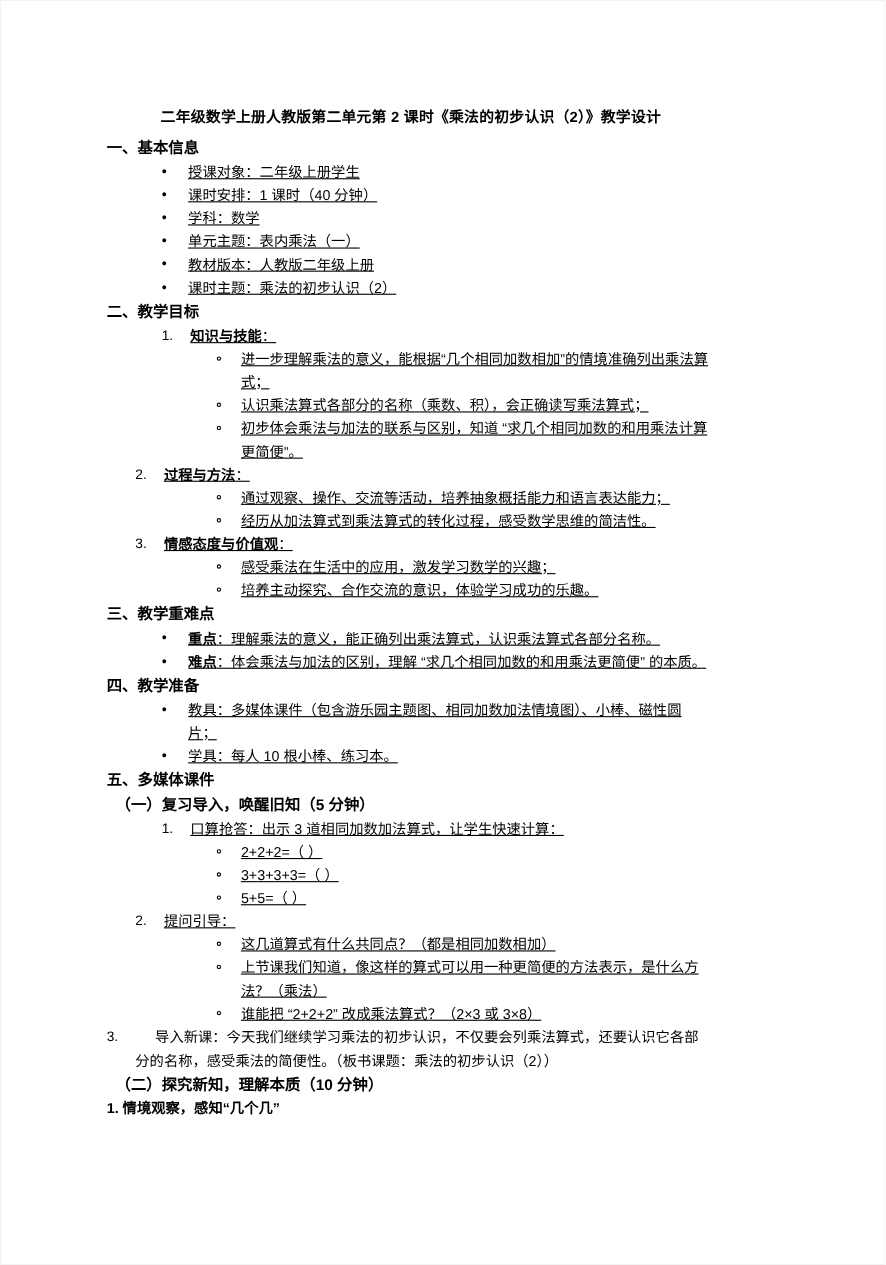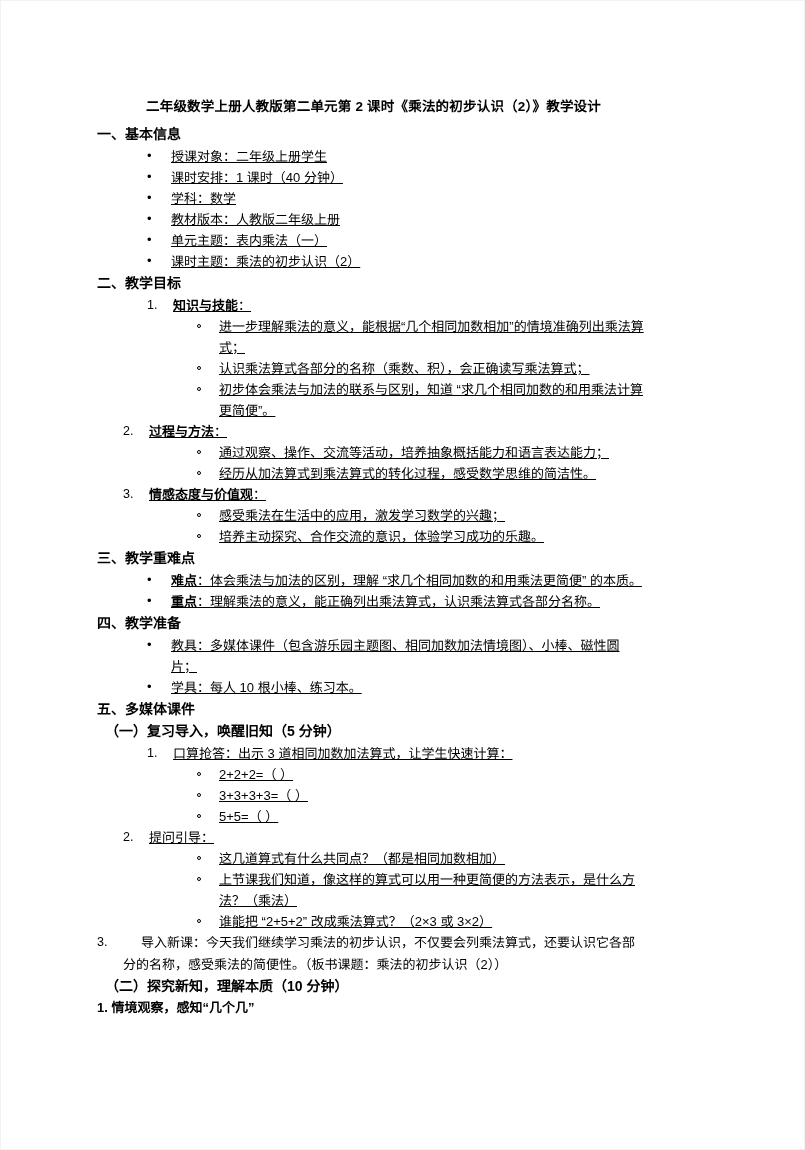--- a/index.html
+++ b/index.html
@@ -165,22 +165,22 @@
 <div class="page">
   <div class="doc-body">
 
     <div class="doc-title">二年级数学上册人教版第二单元第 2 课时《乘法的初步认识（2）》教学设计</div>
 
     <div class="sec-h">一、基本信息</div>
     <ul class="lvl1">
       <li class="li disc1">授课对象：二年级上册学生</li>
       <li class="li disc1">课时安排：1 课时（40 分钟）</li>
       <li class="li disc1">学科：数学</li>
+      <li class="li disc1">单元主题：表内乘法（一）</li>
       <li class="li disc1">教材版本：人教版二年级上册</li>
-      <li class="li disc1">单元主题：表内乘法（一）</li>
       <li class="li disc1">课时主题：乘法的初步认识（2）</li>
     </ul>
 
     <div class="sec-h">二、教学目标</div>
 
     <ol class="lvl1">
       <li class="li num1">
         <span class="mk">1.</span><b>知识与技能</b><span>：</span>
       </li>
     </ol>
@@ -206,24 +206,24 @@
       </li>
     </ol>
     <ul class="lvl2">
       <li class="li circ2">感受乘法在生活中的应用，激发学习数学的兴趣；</li>
       <li class="li circ2">培养主动探究、合作交流的意识，体验学习成功的乐趣。</li>
     </ul>
 
     <div class="sec-h">三、教学重难点</div>
     <ul class="lvl1">
       <li class="li disc1">
+        <b>重点</b><span>：</span><span>理解乘法的意义，能正确列出乘法算式，认识乘法算式各部分名称。</span>
+      </li>
+      <li class="li disc1">
         <b>难点</b><span>：</span><span>体会乘法与加法的区别，理解 “求几个相同加数的和用乘法更简便” 的本质。</span>
-      </li>
-      <li class="li disc1">
-        <b>重点</b><span>：</span><span>理解乘法的意义，能正确列出乘法算式，认识乘法算式各部分名称。</span>
       </li>
     </ul>
 
     <div class="sec-h">四、教学准备</div>
     <ul class="lvl1">
       <li class="li disc1">教具：多媒体课件（包含游乐园主题图、相同加数加法情境图）、小棒、磁性圆片；</li>
       <li class="li disc1">学具：每人 10 根小棒、练习本。</li>
     </ul>
 
     <div class="sec-h">五、多媒体课件</div>
@@ -241,21 +241,21 @@
     </ul>
 
     <ol class="lvl1">
       <li class="li numA">
         <span class="mk">2.</span><span>提问引导：</span>
       </li>
     </ol>
     <ul class="lvl2">
       <li class="li circ2">这几道算式有什么共同点？（都是相同加数相加）</li>
       <li class="li circ2">上节课我们知道，像这样的算式可以用一种更简便的方法表示，是什么方法？（乘法）</li>
-      <li class="li circ2">谁能把 “2+5+2” 改成乘法算式？（2×3 或 3×2）</li>
+      <li class="li circ2">谁能把 “2+2+2” 改成乘法算式？（2×3 或 3×8）</li>
     </ul>
 
     <div class="para-hang">
       <span class="mk">3.</span><span class="ind">导入新课：今天我们继续学习乘法的初步认识，不仅要会列乘法算式，还要认识它各部分的名称，感受乘法的简便性。（板书课题：乘法的初步认识（2））</span>
     </div>
 
     <div class="sub-h">（二）探究新知，理解本质（10 分钟）</div>
     <div class="plain-h">1. 情境观察，感知“几个几”</div>
 
   </div>

